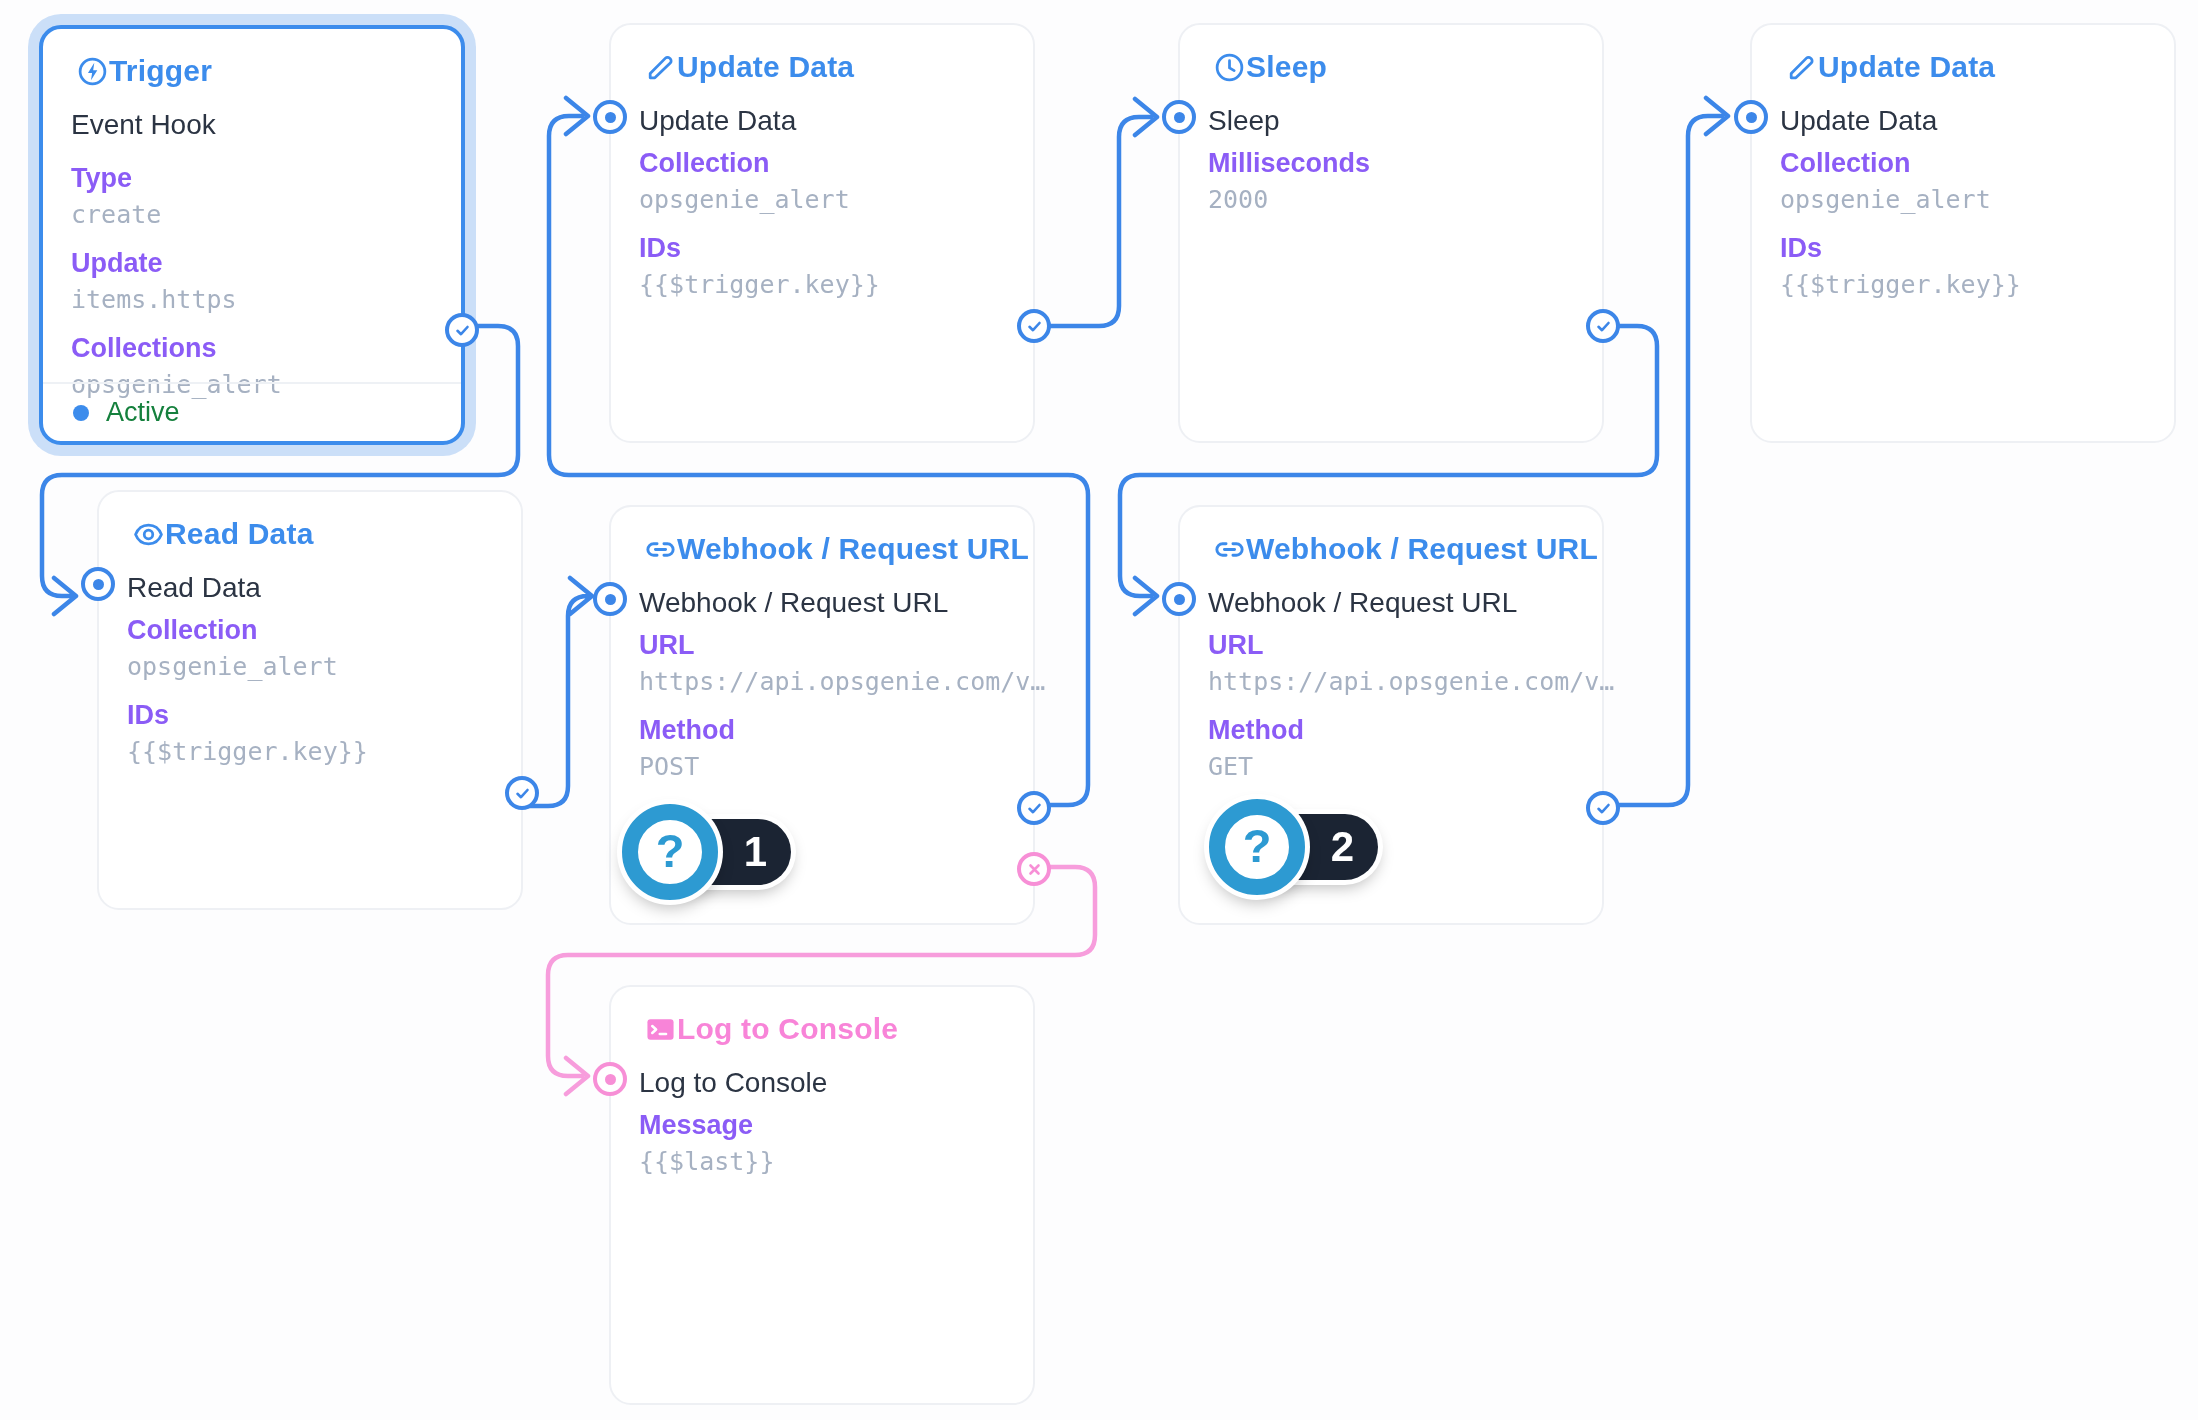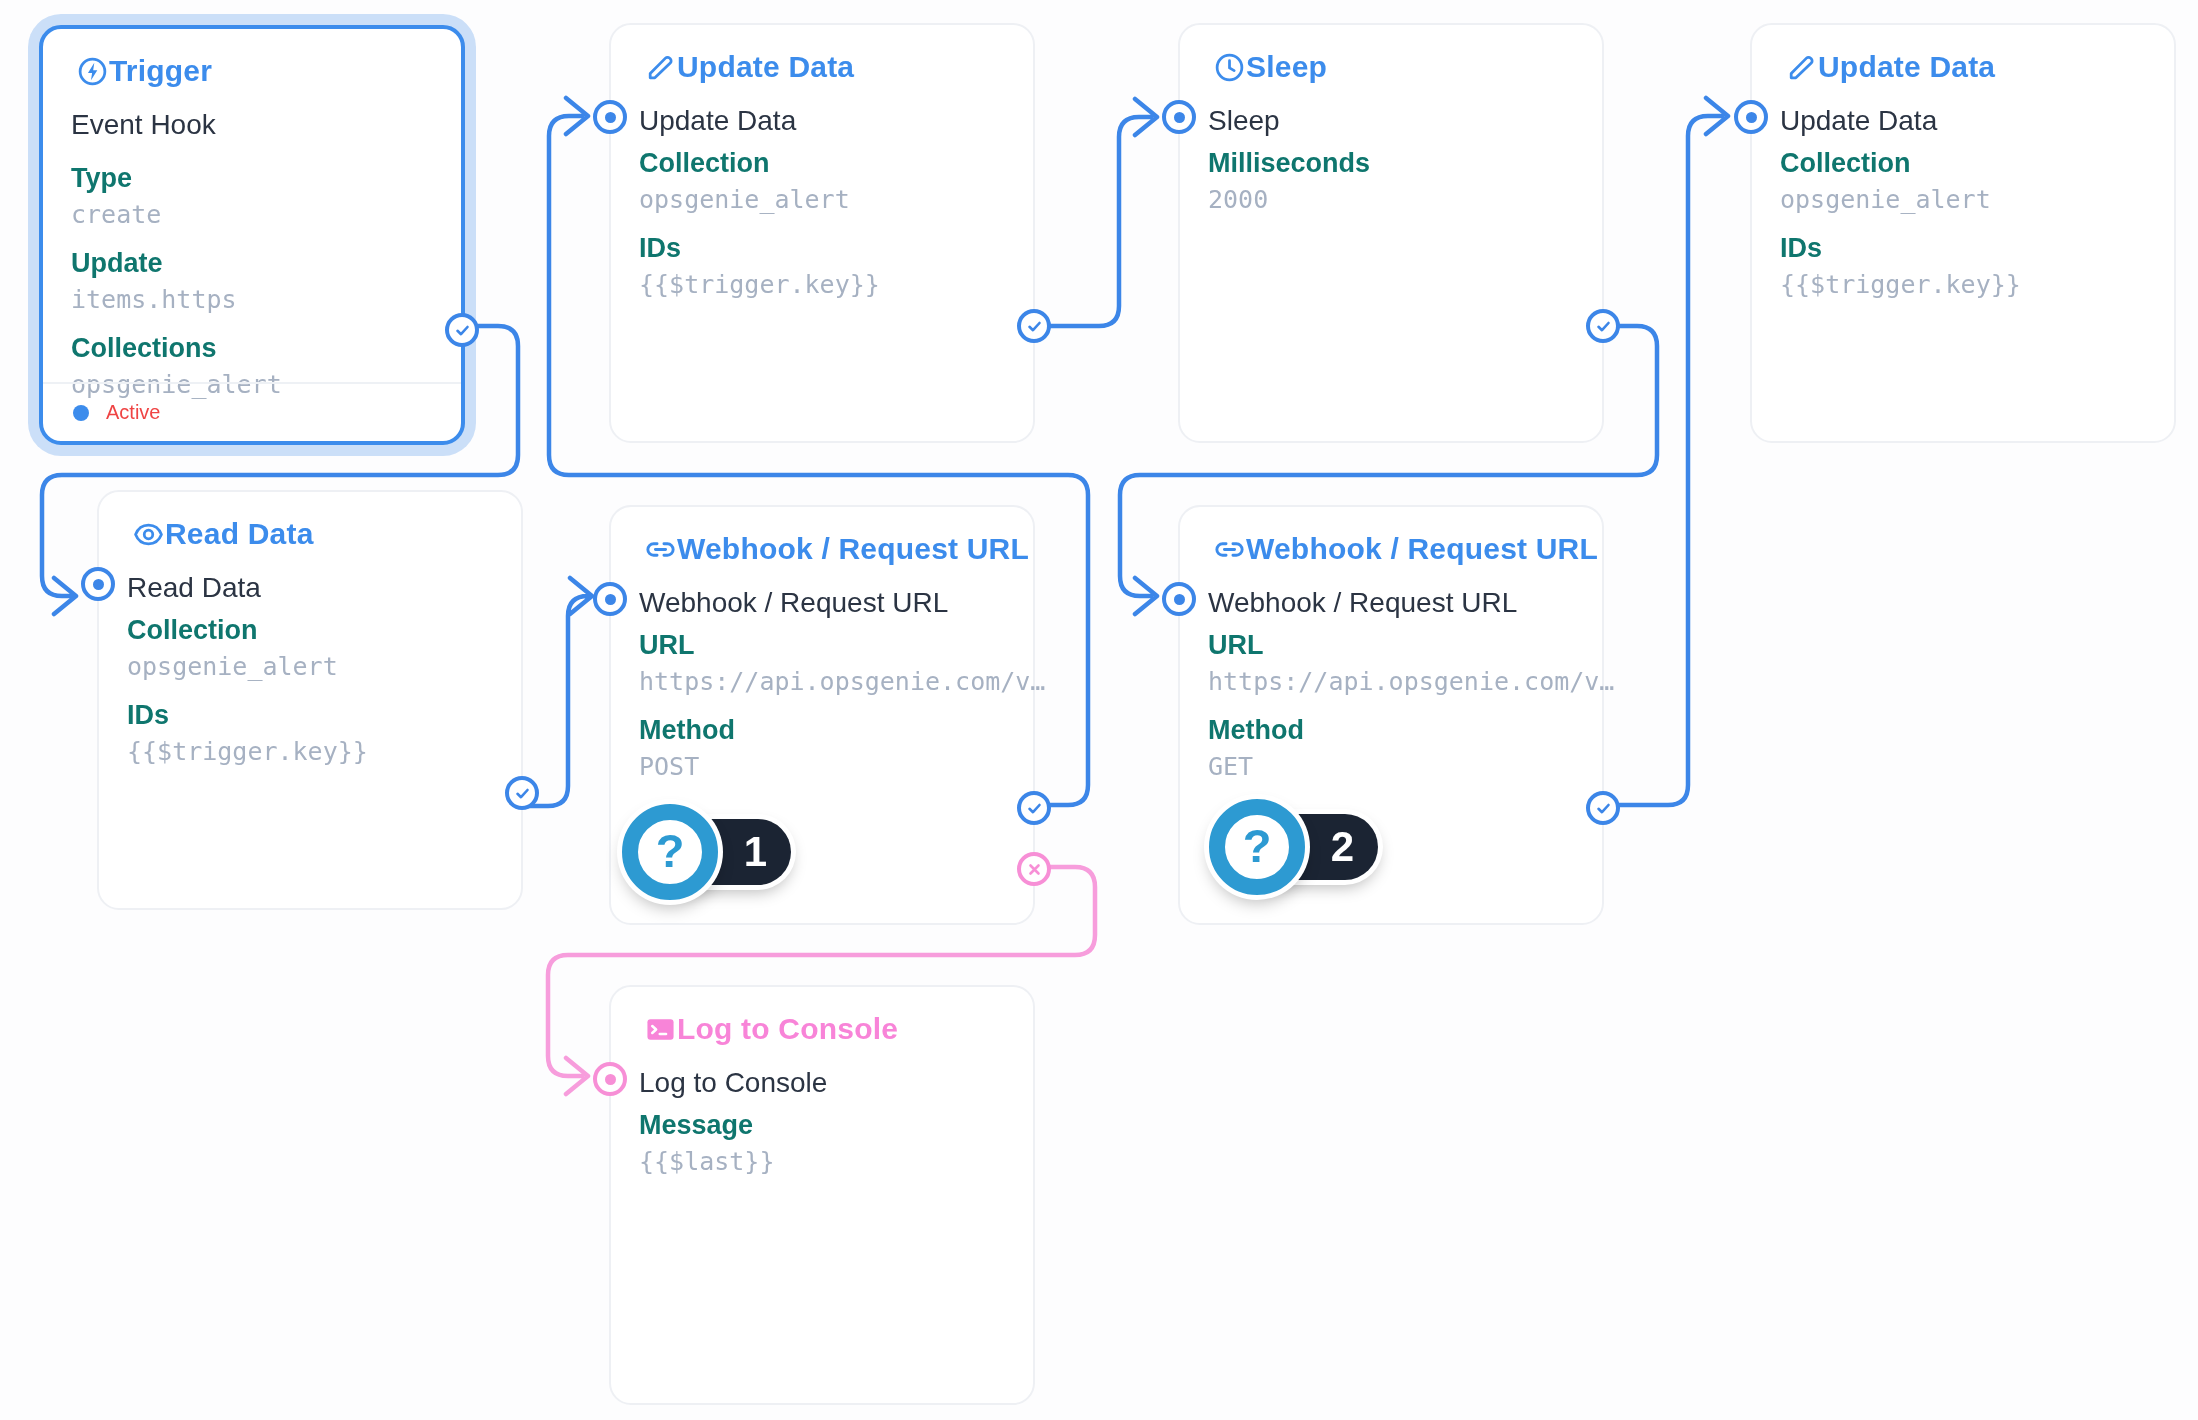--- a/index.html
+++ b/index.html
@@ -15,27 +15,27 @@
   
   .node{position:absolute;width:426px;height:420px;background:#ffffff;
         border:2px solid #eef0f4;border-radius:22px;z-index:2;box-sizing:border-box;}
   .node.selected{border:4px solid #3c8cec;box-shadow:0 0 0 11px #cbdff8;}
   .title-row{display:flex;align-items:center;padding:25px 0 0 33px;}
   .title{font-size:30px;font-weight:700;color:#3c8cec;letter-spacing:.2px;}
   .node.pink-node .title{color:#f884d8;}
   .node-icon{width:33px;height:33px;flex:none;}
   .body{padding:0 28px 0 28px;}
   .op-name{margin-top:21px;font-size:28px;color:#2b3443;}
-  .f-label{margin-top:11px;font-size:27px;font-weight:700;color:#0f766e;}
+  .f-label{margin-top:11px;font-size:27px;font-weight:700;color:#8b5cf6;}
   .f-label.gap{margin-top:19px;}
   .f-value{margin-top:6px;font-size:25px;font-family:"DejaVu Sans Mono",monospace;color:#a6b1c2;}
   .footer{position:absolute;left:0;right:0;bottom:0;height:57px;border-top:2px solid #eef1f5;
           display:flex;align-items:center;padding-left:30px;}
   .status-dot{width:16px;height:16px;border-radius:50%;background:#3c8cec;margin-right:17px;}
-  .footer-label{font-size:20px;color:#ef4444;}
+  .footer-label{font-size:27px;color:#15803d;}
 
   
   .conn{position:absolute;width:34px;height:34px;border-radius:50%;background:#fff;
         border:4.5px solid #3c86e8;box-sizing:border-box;z-index:3;
         display:flex;align-items:center;justify-content:center;}
   .conn.input{left:-18px;top:75px;}
   .conn.resolve{right:-18px;top:284px;}
   .conn.reject{right:-18px;top:345px;border-color:#f78fd6;}
   .conn .idot{width:11px;height:11px;border-radius:50%;background:#3c86e8;}
   .conn.pinkc{border-color:#f78fd6;}

